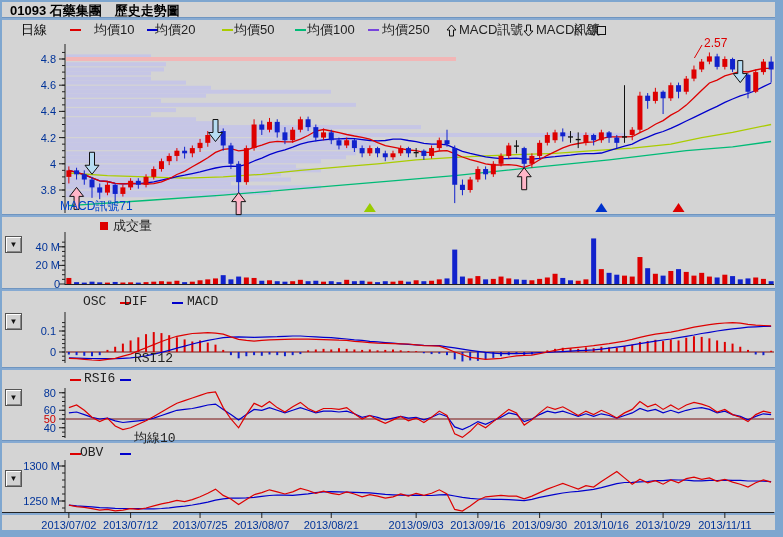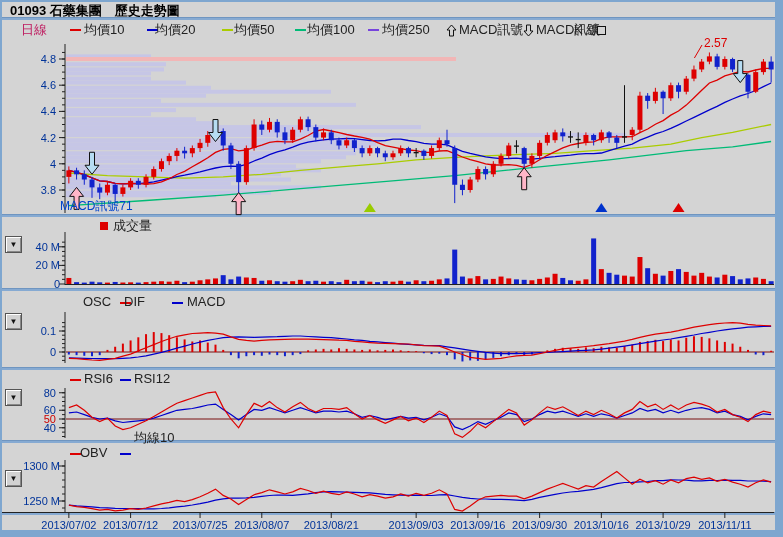--- a/index.html
+++ b/index.html
@@ -10,42 +10,42 @@
   #edge-left{left:0;top:0;width:2px;height:537px;}
   #edge-right{left:775px;top:0;width:8px;height:537px;}
   #edge-bottom{left:0;top:530px;width:783px;height:7px;}
   .sep{position:absolute;left:2px;width:773px;height:3px;background:#86aad2;border-top:1px solid #6f95c0;box-sizing:border-box;}
   #titlebar{position:absolute;left:2px;top:2px;width:771px;height:15px;font-size:13px;font-weight:bold;color:#000;padding-left:8px;white-space:nowrap;}
   #legend-row{position:absolute;left:2px;top:19px;width:771px;height:22px;font-size:13px;color:#222;}
   .leg{position:absolute;top:0;height:22px;line-height:22px;white-space:nowrap;}
   .dash{position:absolute;top:10px;width:11px;height:2px;}
   .lsq{position:absolute;top:7px;width:7px;height:7px;background:#d4d4d4;border:1px solid #111;}
   .sigicon{position:absolute;top:5px;}
-  #period{color:#be185d;}
-  .plegend{position:absolute;font-size:13px;color:#222;white-space:nowrap;z-index:3;}
+  #period{color:#000000;}
+  .plegend{position:absolute;font-size:13px;color:#222;white-space:nowrap;z-index:3;font-family:Liberation Mono, monospace;}
   .pdash{position:absolute;width:11px;height:2px;z-index:3;}
   .psq{position:absolute;width:8px;height:8px;z-index:3;}
   .cbtn{position:absolute;left:5px;width:17px;height:17px;background:#d2d2d2;border:1px solid #555;
         box-shadow:inset 1px 1px 0 #fff, inset -1px -1px 0 #888;font-size:8px;line-height:15px;text-align:center;color:#111;z-index:4;cursor:pointer;padding:0;}
   #annotation{position:absolute;left:704px;top:36px;font-size:12px;color:#dd0000;z-index:3;}
   #macd-signal-label{position:absolute;left:60px;top:198px;font-size:12px;color:#0044cc;z-index:3;}
   svg{position:absolute;left:0;top:0;pointer-events:none;}
   #plot{z-index:2;}
 </style>
 </head>
 <body>
 
 <div id="app">
   <div id="titlebar">01093 石藥集團　歷史走勢圖</div>
 
   <div id="legend-row">
     <span class="leg" id="period" style="left:19px">日線</span>
 
     <span class="dash" style="left: 68px; background: rgb(221, 0, 0);"></span>
-    <span class="leg" style="left:82px">均價10</span>
+    <span class="leg" style="left:92px">均價10</span>
     <span class="dash" style="left: 145px; background: rgb(0, 0, 204);"></span>
     <span class="leg" style="left:153px">均價20</span>
     <span class="dash" style="left: 220px; background: rgb(170, 204, 0);"></span>
     <span class="leg" style="left:232px">均價50</span>
     <span class="dash" style="left: 293px; background: rgb(0, 187, 119);"></span>
     <span class="leg" style="left:305px">均價100</span>
     <span class="dash" style="left: 366px; background: rgb(119, 68, 221);"></span>
     <span class="leg" style="left:380px">均價250</span>
 
     <span class="sigicon" style="left:444px">
@@ -81,21 +81,21 @@
 
   <span class="plegend" style="left:83px;top:294px">OSC</span>
   <span class="pdash" style="left: 120px; top: 302px; background: rgb(221, 0, 0);"></span>
   <span class="plegend" style="left:124px;top:294px">DIF</span>
   <span class="pdash" style="left: 172px; top: 302px; background: rgb(0, 0, 204);"></span>
   <span class="plegend" style="left:187px;top:294px">MACD</span>
 
   <span class="pdash" style="left: 70px; top: 379px; background: rgb(221, 0, 0);"></span>
   <span class="plegend" style="left:84px;top:371px">RSI6</span>
   <span class="pdash" style="left: 120px; top: 379px; background: rgb(0, 0, 204);"></span>
-  <span class="plegend" style="left:134px;top:371px">RSI12</span>
+  <span class="plegend" style="left:134px;top:351px">RSI12</span>
 
   <span class="pdash" style="left: 70px; top: 453px; background: rgb(221, 0, 0);"></span>
   <span class="plegend" style="left:80px;top:445px">OBV</span>
   <span class="pdash" style="left: 120px; top: 453px; background: rgb(0, 0, 204);"></span>
   <span class="plegend" style="left:134px;top:429px">均線10</span>
 
   <div id="annotation">2.57</div>
   <div id="macd-signal-label">MACD訊號71</div>
 
   <svg id="plot" width="783" height="537">

